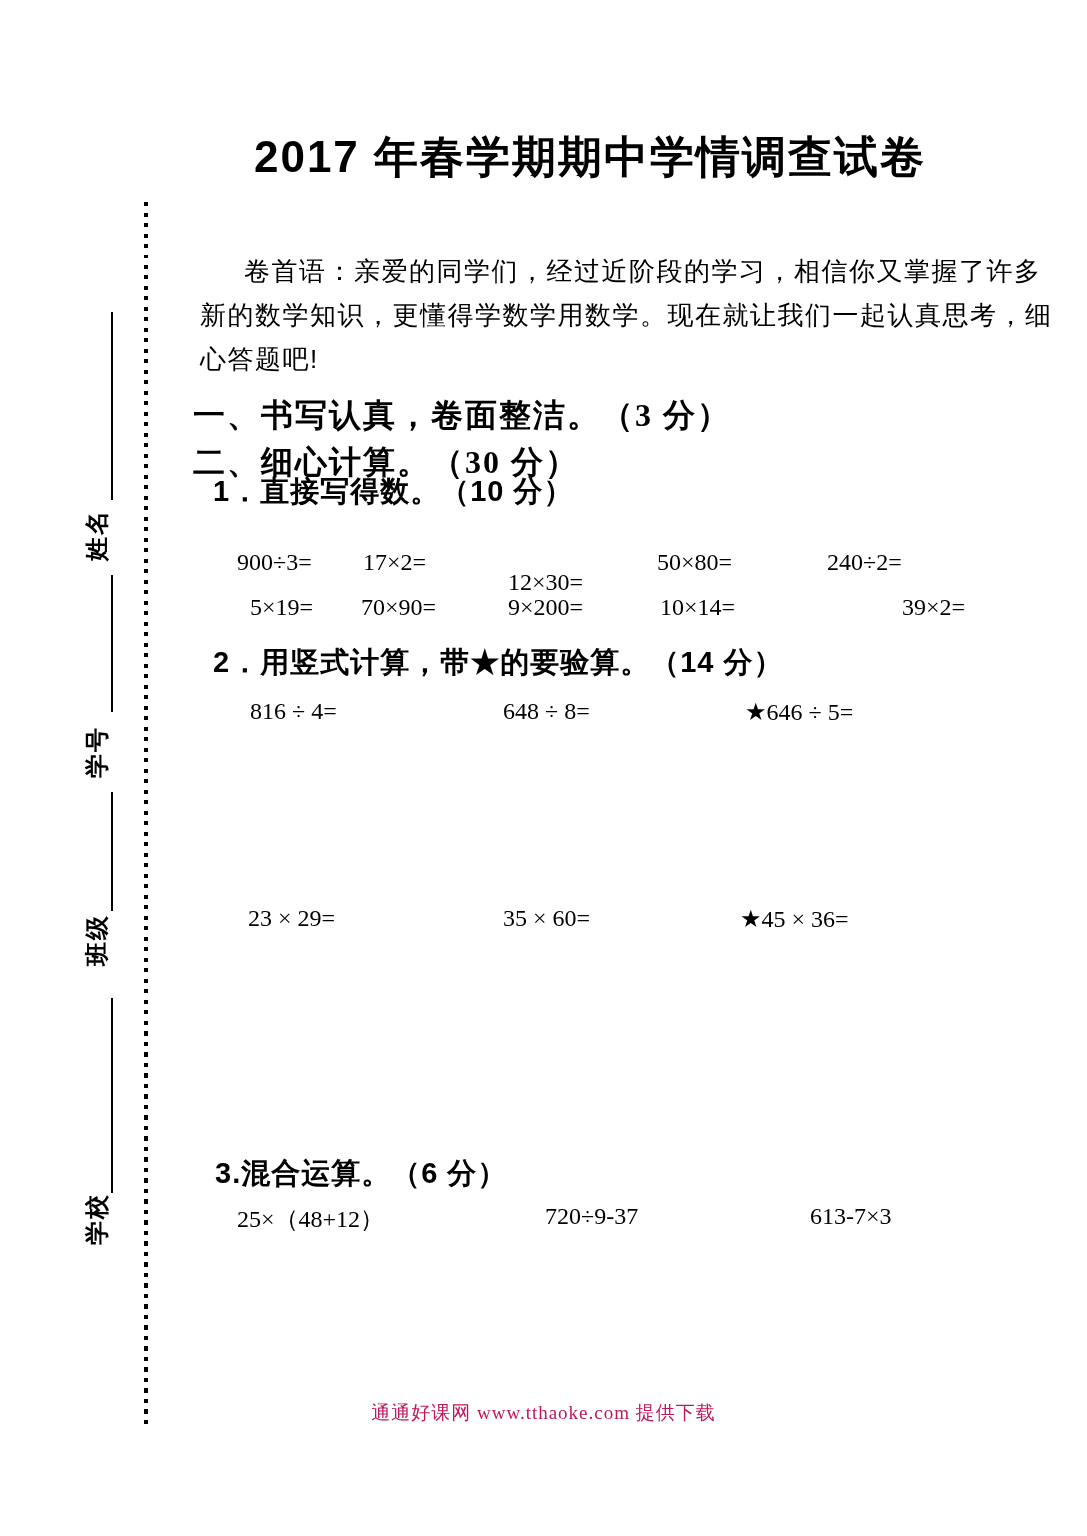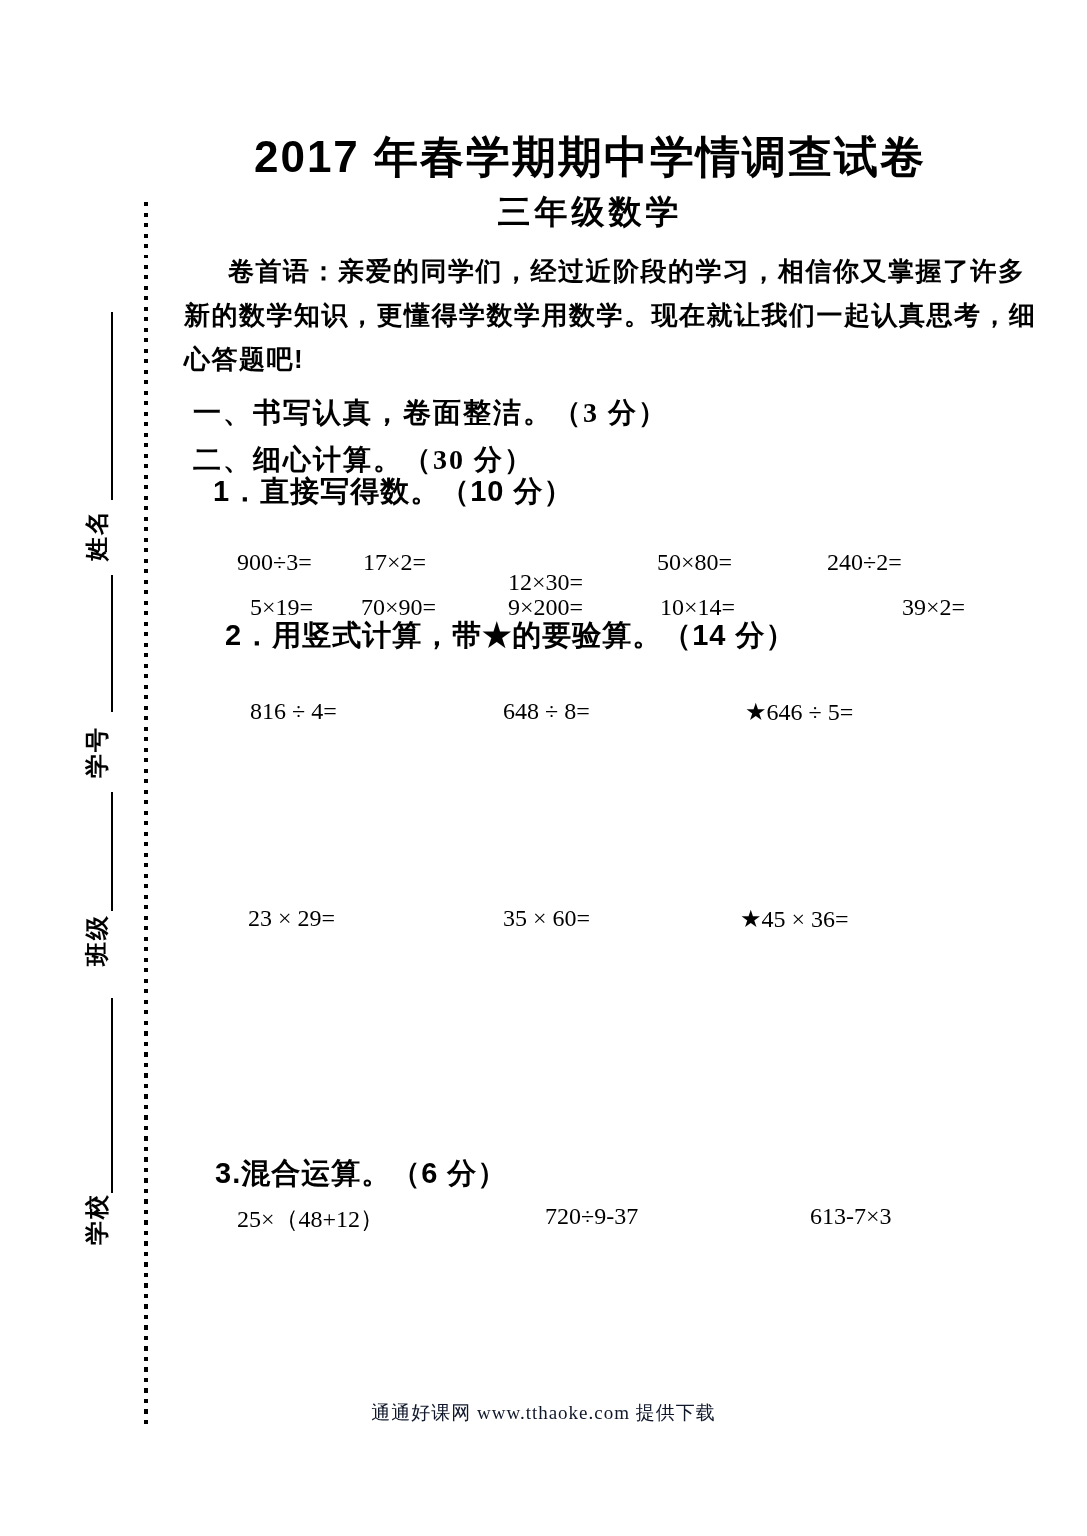--- a/index.html
+++ b/index.html
@@ -3,53 +3,52 @@
 <meta charset="utf-8">
 <style>
   html,body{margin:0;padding:0;background:#fff;}
   .page{position:relative;width:1087px;height:1536px;background:#ffffff;overflow:hidden;
         font-family:"Liberation Sans",sans-serif;color:#000;}
   .abs{position:absolute;white-space:nowrap;}
   .title{left:150px;top:128px;width:880px;text-align:center;
          font-weight:bold;font-size:44px;letter-spacing:2px;}
   .subtitle{left:150px;top:190px;width:880px;text-align:center;
          font-weight:bold;font-size:33px;letter-spacing:4px;}
-  .intro-line{left:184px;font-weight:bold;font-size:26px;letter-spacing:1.5px;}
+  .intro-line{left:200px;font-weight:normal;font-size:26px;letter-spacing:1.5px;}
   .indent{padding-left:44px;}
-  .sec-serif{font-family:"Liberation Serif",serif;font-weight:bold;font-size:28px;letter-spacing:2px;}
+  .sec-serif{font-family:"Liberation Serif",serif;font-weight:bold;font-size:32px;letter-spacing:2px;}
   .sec-sans{font-weight:bold;font-size:29px;letter-spacing:1px;}
   .prob{font-family:"Liberation Serif",serif;font-size:24px;}
   .vline{position:absolute;left:111px;width:2px;background:#000;}
   .dotline{position:absolute;left:144px;top:202px;width:4px;height:1223px;
            background:repeating-linear-gradient(to bottom,#000 0 4px,transparent 4px 10.5px);}
   .vlabel{position:absolute;left:67px;width:60px;height:60px;display:flex;
           align-items:center;justify-content:center;transform:rotate(-90deg);
           font-weight:bold;font-size:24px;letter-spacing:2px;}
   .footer{left:0;top:1400px;width:1087px;text-align:center;
-          font-family:"Liberation Serif",serif;font-size:19px;color:#0f172a;letter-spacing:1px;}
+          font-family:"Liberation Serif",serif;font-size:19px;color:#be185d;letter-spacing:1px;}
 </style>
 </head>
 <body>
 
 <div class="page">
 
   <div class="dotline"></div>
 
   <div class="vline" style="top:312px;height:188px;"></div>
   <div class="vline" style="top:575px;height:137px;"></div>
   <div class="vline" style="top:792px;height:119px;"></div>
   <div class="vline" style="top:998px;height:195px;"></div>
 
   <div class="vlabel" style="top:505px;">姓名</div>
   <div class="vlabel" style="top:722px;">学号</div>
   <div class="vlabel" style="top:910px;">班级</div>
   <div class="vlabel" style="top:1189px;">学校</div>
 
   <div class="abs title">2017 年春学期期中学情调查试卷</div>
-  <div class="abs subtitle">三年级数学</div>
 
   <div class="abs intro-line indent" style="top:254px;">卷首语：亲爱的同学们，经过近阶段的学习，相信你又掌握了许多</div>
   <div class="abs intro-line" style="top:298px;">新的数学知识，更懂得学数学用数学。现在就让我们一起认真思考，细</div>
   <div class="abs intro-line" style="top:342px;">心答题吧!</div>
 
   <div class="abs sec-serif" style="left:193px;top:394px;">一、书写认真，卷面整洁。（3 分）</div>
   <div class="abs sec-serif" style="left:193px;top:441px;">二、细心计算。（30 分）</div>
 
   <div class="abs sec-sans" style="left:213px;top:472px;">1．直接写得数。（10 分）</div>
 
@@ -58,21 +57,21 @@
   <span class="abs prob" style="left:508px;top:549px;margin-top:20px;">12×30=</span>
   <span class="abs prob" style="left:657px;top:549px;">50×80=</span>
   <span class="abs prob" style="left:827px;top:549px;">240÷2=</span>
 
   <span class="abs prob" style="left:250px;top:594px;">5×19=</span>
   <span class="abs prob" style="left:361px;top:594px;">70×90=</span>
   <span class="abs prob" style="left:508px;top:594px;">9×200=</span>
   <span class="abs prob" style="left:660px;top:594px;">10×14=</span>
   <span class="abs prob" style="left:865px;top:594px;margin-left:37px;">39×2=</span>
 
-  <div class="abs sec-sans" style="left:213px;top:616px;margin-left:12px;">2．用竖式计算，带★的要验算。（14 分）</div>
+  <div class="abs sec-sans" style="left:213px;top:643px;">2．用竖式计算，带★的要验算。（14 分）</div>
 
   <span class="abs prob" style="left:250px;top:698px;">816 ÷ 4=</span>
   <span class="abs prob" style="left:503px;top:698px;">648 ÷ 8=</span>
   <span class="abs prob" style="left:745px;top:698px;">★646 ÷ 5=</span>
 
   <span class="abs prob" style="left:248px;top:905px;">23 × 29=</span>
   <span class="abs prob" style="left:503px;top:905px;">35 × 60=</span>
   <span class="abs prob" style="left:740px;top:905px;">★45 × 36=</span>
 
   <div class="abs sec-sans" style="left:215px;top:1154px;">3.混合运算。（6 分）</div>

